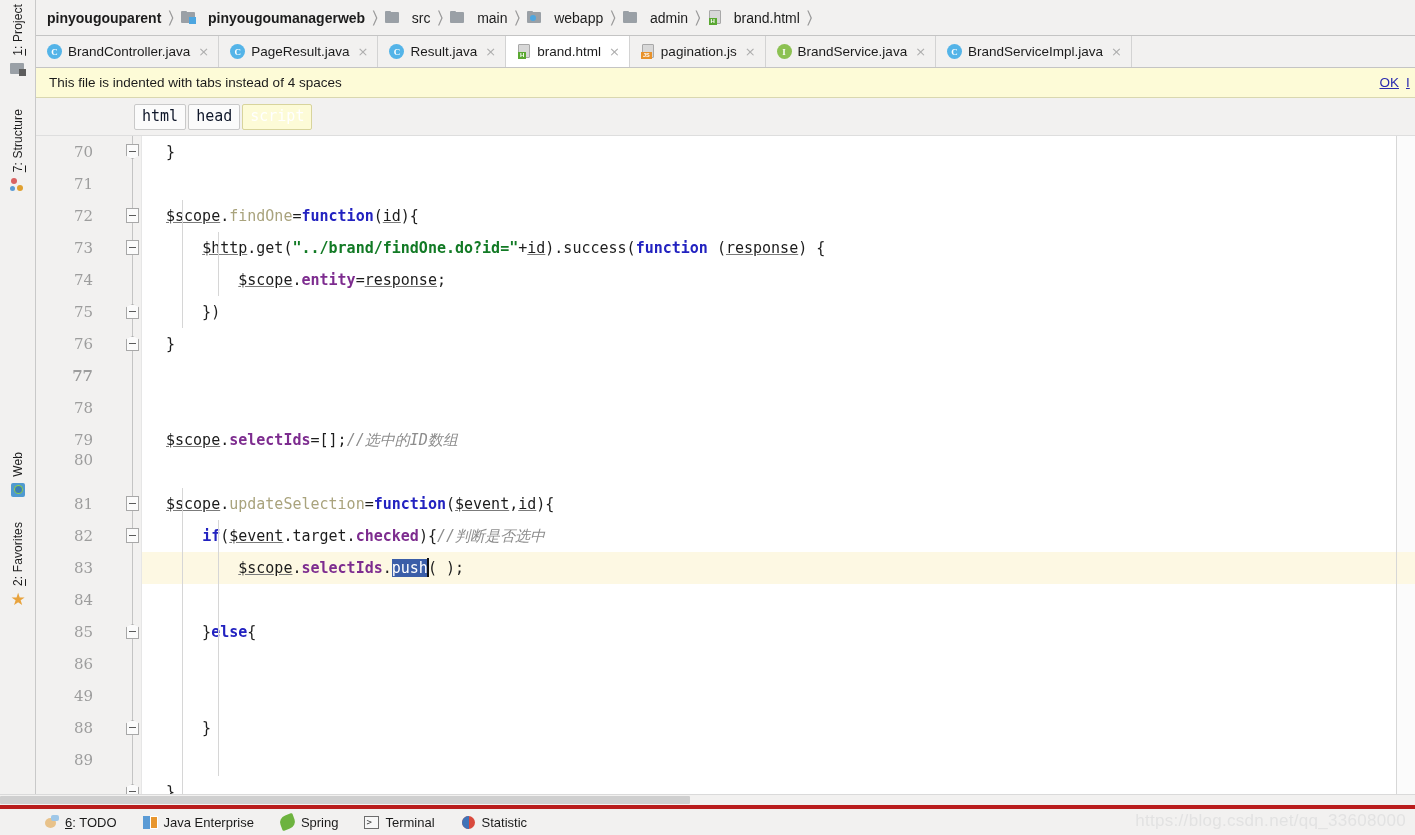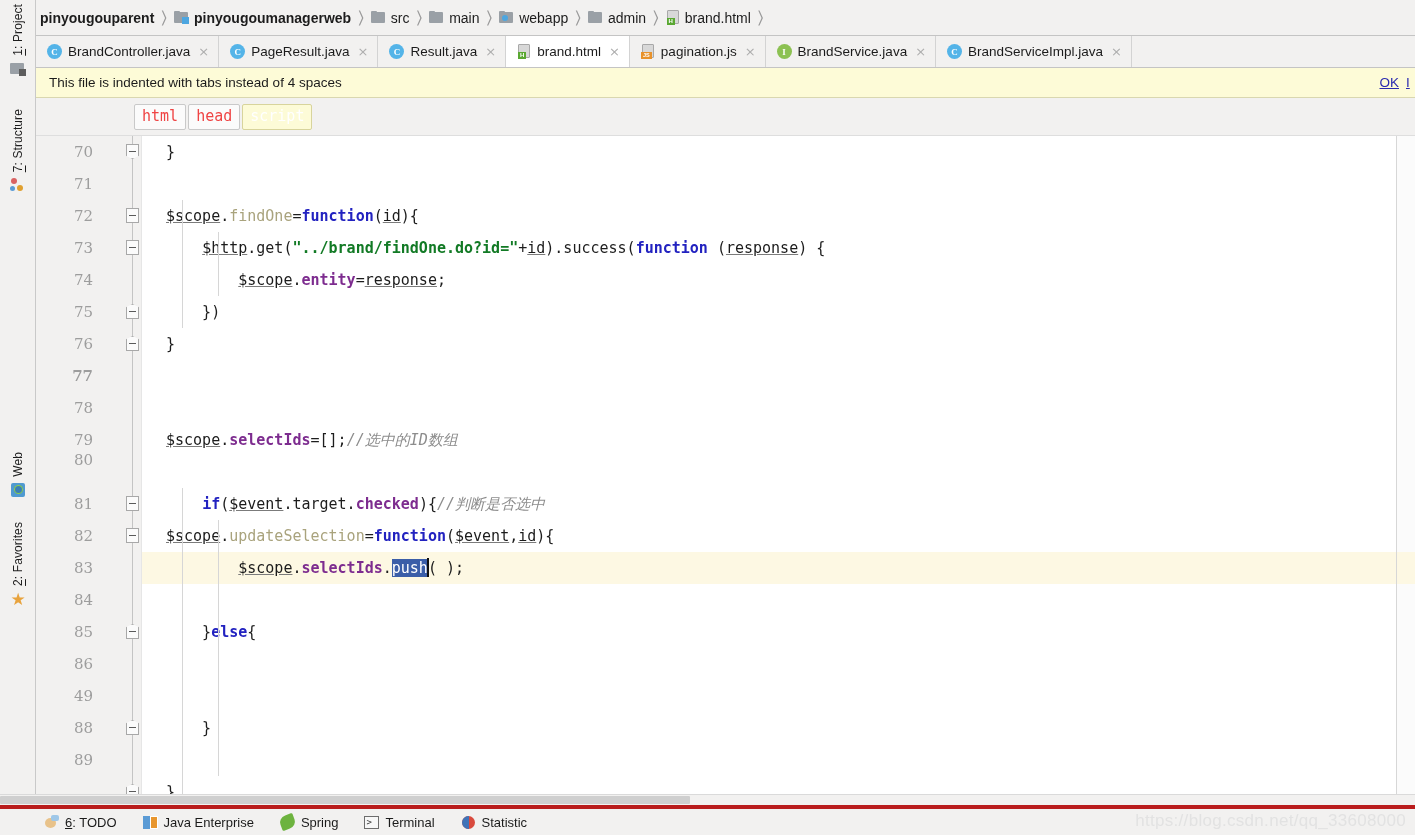--- a/index.html
+++ b/index.html
@@ -37,21 +37,21 @@
   .crumb {
     display: flex;
     align-items: center;
     height: 26px;
     padding: 0 1px 0 2px;
     white-space: nowrap;
   }
   .crumb .ctext {
     font-size: 14px;
     color: #1c1c1c;
-    padding-left: 5px;
+    padding-left: 12px;
   }
   .crumb.bold .ctext { font-weight: bold; }
   .crumb-sep {
     color: #9a9a9a;
     font-size: 17px;
     padding: 0 5px 2px 6px;
     font-family: "DejaVu Sans", sans-serif;
   }
   
   .ico-folder {
@@ -169,21 +169,21 @@
     display: flex; align-items: center;
     padding-left: 134px;
     flex: 0 0 38px;
     box-sizing: border-box;
     gap: 2px;
     border-bottom: 1px solid #dedede;
   }
   .hcrumb {
     font-family: "DejaVu Sans Mono", monospace;
     font-size: 15px;
-    color: #ef4444;
+    color: #0f172a;
     background: #fbfbfb;
     border: 1px solid #c9c9c9;
     border-radius: 2px;
     padding: 3px 7px 4px 7px;
     line-height: 17px;
   }
   .hcrumb.sel { background: #fdfbd7; border-color: #d8d49c; }
 
   
   .body {
@@ -620,22 +620,22 @@
           <div class="cl">&nbsp;</div>
           <div class="cl"><span class="t-var">$scope</span>.<span class="t-gray">findOne</span>=<span class="t-kw">function</span>(<span class="t-var">id</span>){</div>
           <div class="cl">&nbsp;&nbsp;&nbsp;&nbsp;<span class="t-var">$http</span>.get(<span class="t-str">"../brand/findOne.do?id="</span>+<span class="t-var">id</span>).success(<span class="t-kw">function</span> (<span class="t-var">response</span>) {</div>
           <div class="cl">&nbsp;&nbsp;&nbsp;&nbsp;&nbsp;&nbsp;&nbsp;&nbsp;<span class="t-var">$scope</span>.<span class="t-prop">entity</span>=<span class="t-var">response</span>;</div>
           <div class="cl">&nbsp;&nbsp;&nbsp;&nbsp;})</div>
           <div class="cl">}</div>
           <div class="cl">&nbsp;</div>
           <div class="cl">&nbsp;</div>
           <div class="cl"><span class="t-var">$scope</span>.<span class="t-prop">selectIds</span>=[];<span class="t-cmt">//选中的ID数组</span></div>
           <div class="cl">&nbsp;</div>
+          <div class="cl"><span class="t-var">$scope</span>.<span class="t-gray">updateSelection</span>=<span class="t-kw">function</span>(<span class="t-var">$event</span>,<span class="t-var">id</span>){</div>
           <div class="cl">&nbsp;&nbsp;&nbsp;&nbsp;<span class="t-kw">if</span>(<span class="t-var">$event</span>.target.<span class="t-prop">checked</span>){<span class="t-cmt">//判断是否选中</span></div>
-          <div class="cl"><span class="t-var">$scope</span>.<span class="t-gray">updateSelection</span>=<span class="t-kw">function</span>(<span class="t-var">$event</span>,<span class="t-var">id</span>){</div>
           <div class="cl hl">&nbsp;&nbsp;&nbsp;&nbsp;&nbsp;&nbsp;&nbsp;&nbsp;<span class="t-var">$scope</span>.<span class="t-prop">selectIds</span>.<span class="sel">push</span><span class="caret"></span>( );</div>
           <div class="cl">&nbsp;</div>
           <div class="cl">&nbsp;&nbsp;&nbsp;&nbsp;}<span class="t-kw">else</span>{</div>
           <div class="cl">&nbsp;</div>
           <div class="cl">&nbsp;</div>
           <div class="cl">&nbsp;&nbsp;&nbsp;&nbsp;}</div>
           <div class="cl">&nbsp;</div>
           <div class="cl">}</div>
           <div class="indent-guide" style="left: 40px; top: 64px; height: 128px;"></div>
           <div class="indent-guide" style="left: 40px; top: 352px; height: 320px;"></div>

